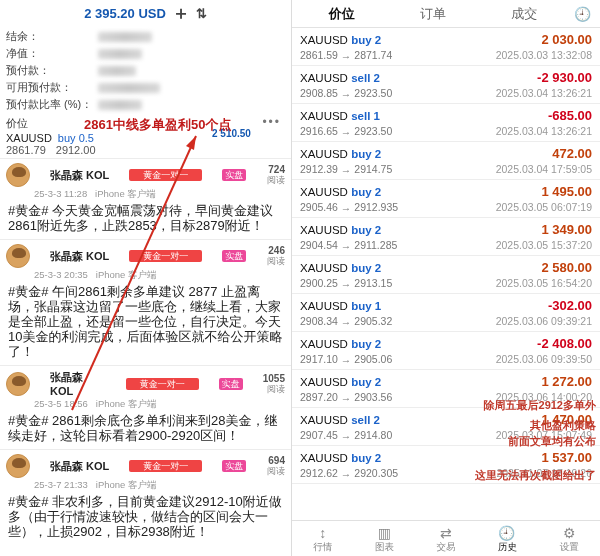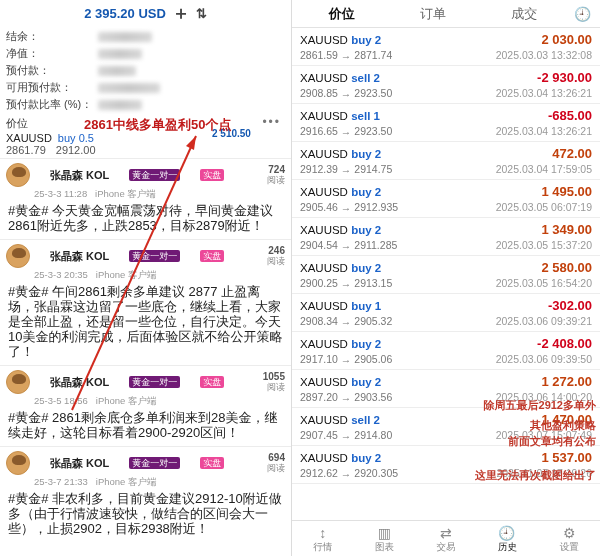--- a/index.html
+++ b/index.html
@@ -89,22 +89,22 @@
     overflow: hidden;
     border: 1px solid #c78f4c;
   }
   .avatar:after {
     content: ""; position: absolute; left: 5px; top: 3px;
     width: 14px; height: 10px; border-radius: 50% 50% 40% 40%;
     background: #8a5a2b;
   }
   .author { font-size: 11px; color: #222; font-weight: bold; }
   .tag-red {
-    font-size: 9px; color: #fff; background: #701a75;
-    border-radius: 2px; padding: 1px 3px; line-height: 10px;
+    font-size: 9px; color: #fff; background: #ef4444;
+    border-radius: 2px; padding: 1px 14px; line-height: 10px;
     white-space: nowrap;
     text-align: right;
   }
   .tag-blue {
     font-size: 9px; color: #fff; background: #ec4899;
     border-radius: 2px; padding: 1px 3px; line-height: 10px;
     white-space: nowrap;
   }
   .reads {
     margin-left: auto; text-align: right; font-size: 9px; color: #888;

